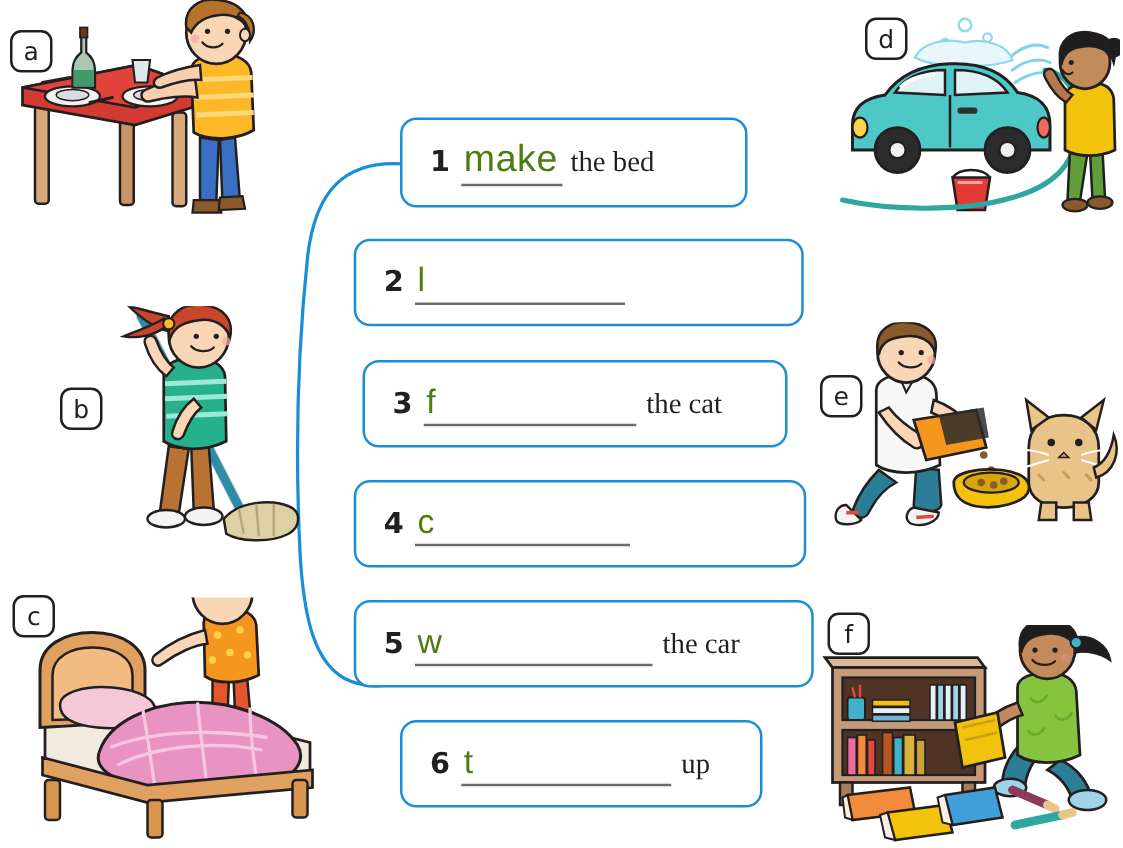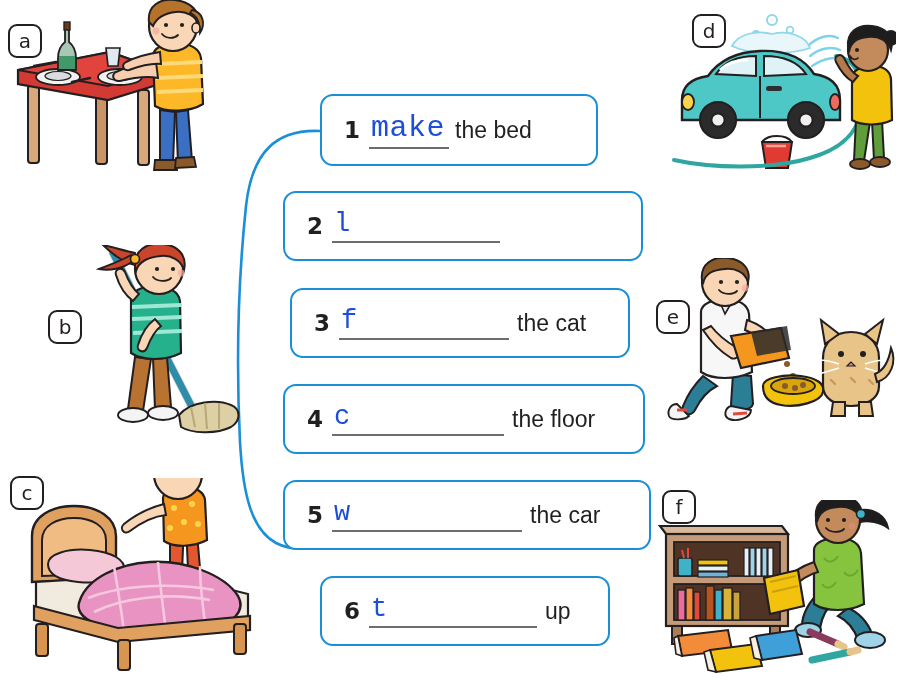--- a/index.html
+++ b/index.html
@@ -53,40 +53,40 @@
     font-weight: bold;
     color: #221f1f;
     margin-left: 22px;
     margin-right: 9px;
     font-family: "DejaVu Sans", sans-serif;
   }
   .answer {
     position: relative;
     display: inline-block;
     border-bottom: 2px solid #6d6d6d;
-    color: #1d4ed8;
-    font-family: Liberation Mono, monospace;
+    color: #4d7c0f;
+    font-family: Liberation Sans, sans-serif;
     white-space: nowrap;
     box-sizing: border-box;
   }
   .answer.filled {
     font-size: 30px;
     padding: 0 4px 2px 2px;
     letter-spacing: 0.5px;
   }
   .answer.blank {
     font-size: 27px;
     padding: 0 2px 2px 2px;
     text-align: left;
   }
   .tailtext {
     font-size: 23px;
     color: #221f1f;
     margin-left: 8px;
-    font-family: Liberation Sans, sans-serif;
+    font-family: Liberation Serif, serif;
     white-space: nowrap;
   }
   .tailtext.tight { margin-left: 6px; }
 
   
   .connector {
     position: absolute;
     left: 0;
     top: 0;
     width: 898px;
@@ -442,21 +442,20 @@
 
   <div class="qbox" style="left:290px; top:288px; width:340px; height:70px;">
     <span class="qnum">3</span>
     <span class="answer blank" style="width:170px;">f</span>
     <span class="tailtext">the cat</span>
   </div>
 
   <div class="qbox" style="left:283px; top:384px; width:362px; height:70px;">
     <span class="qnum">4</span>
     <span class="answer blank" style="width:172px;">c</span>
-    <span class="tailtext">the floor</span>
   </div>
 
   <div class="qbox" style="left:283px; top:480px; width:368px; height:70px;">
     <span class="qnum">5</span>
     <span class="answer blank" style="width:190px;">w</span>
     <span class="tailtext">the car</span>
   </div>
 
   <div class="qbox" style="left:320px; top:576px; width:290px; height:70px;">
     <span class="qnum">6</span>

